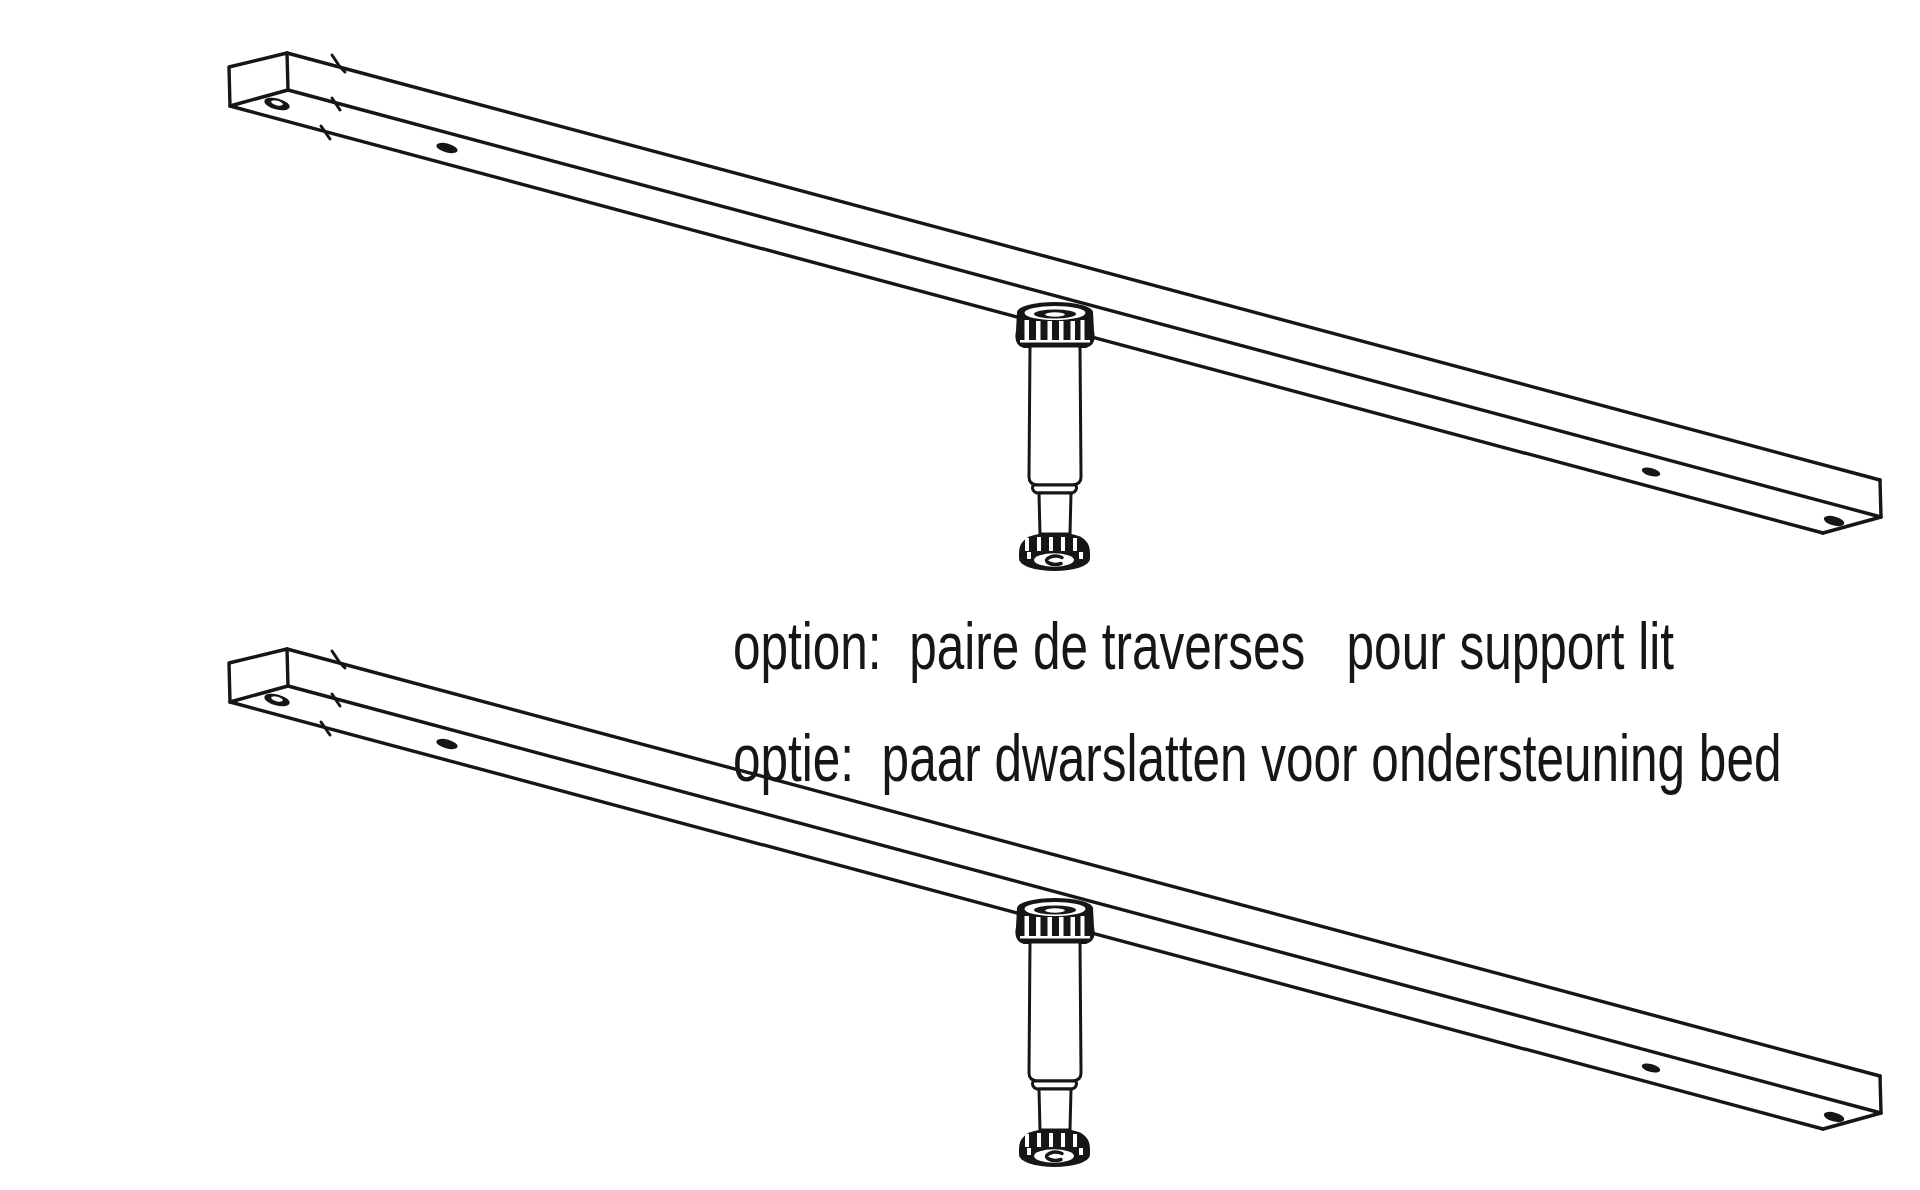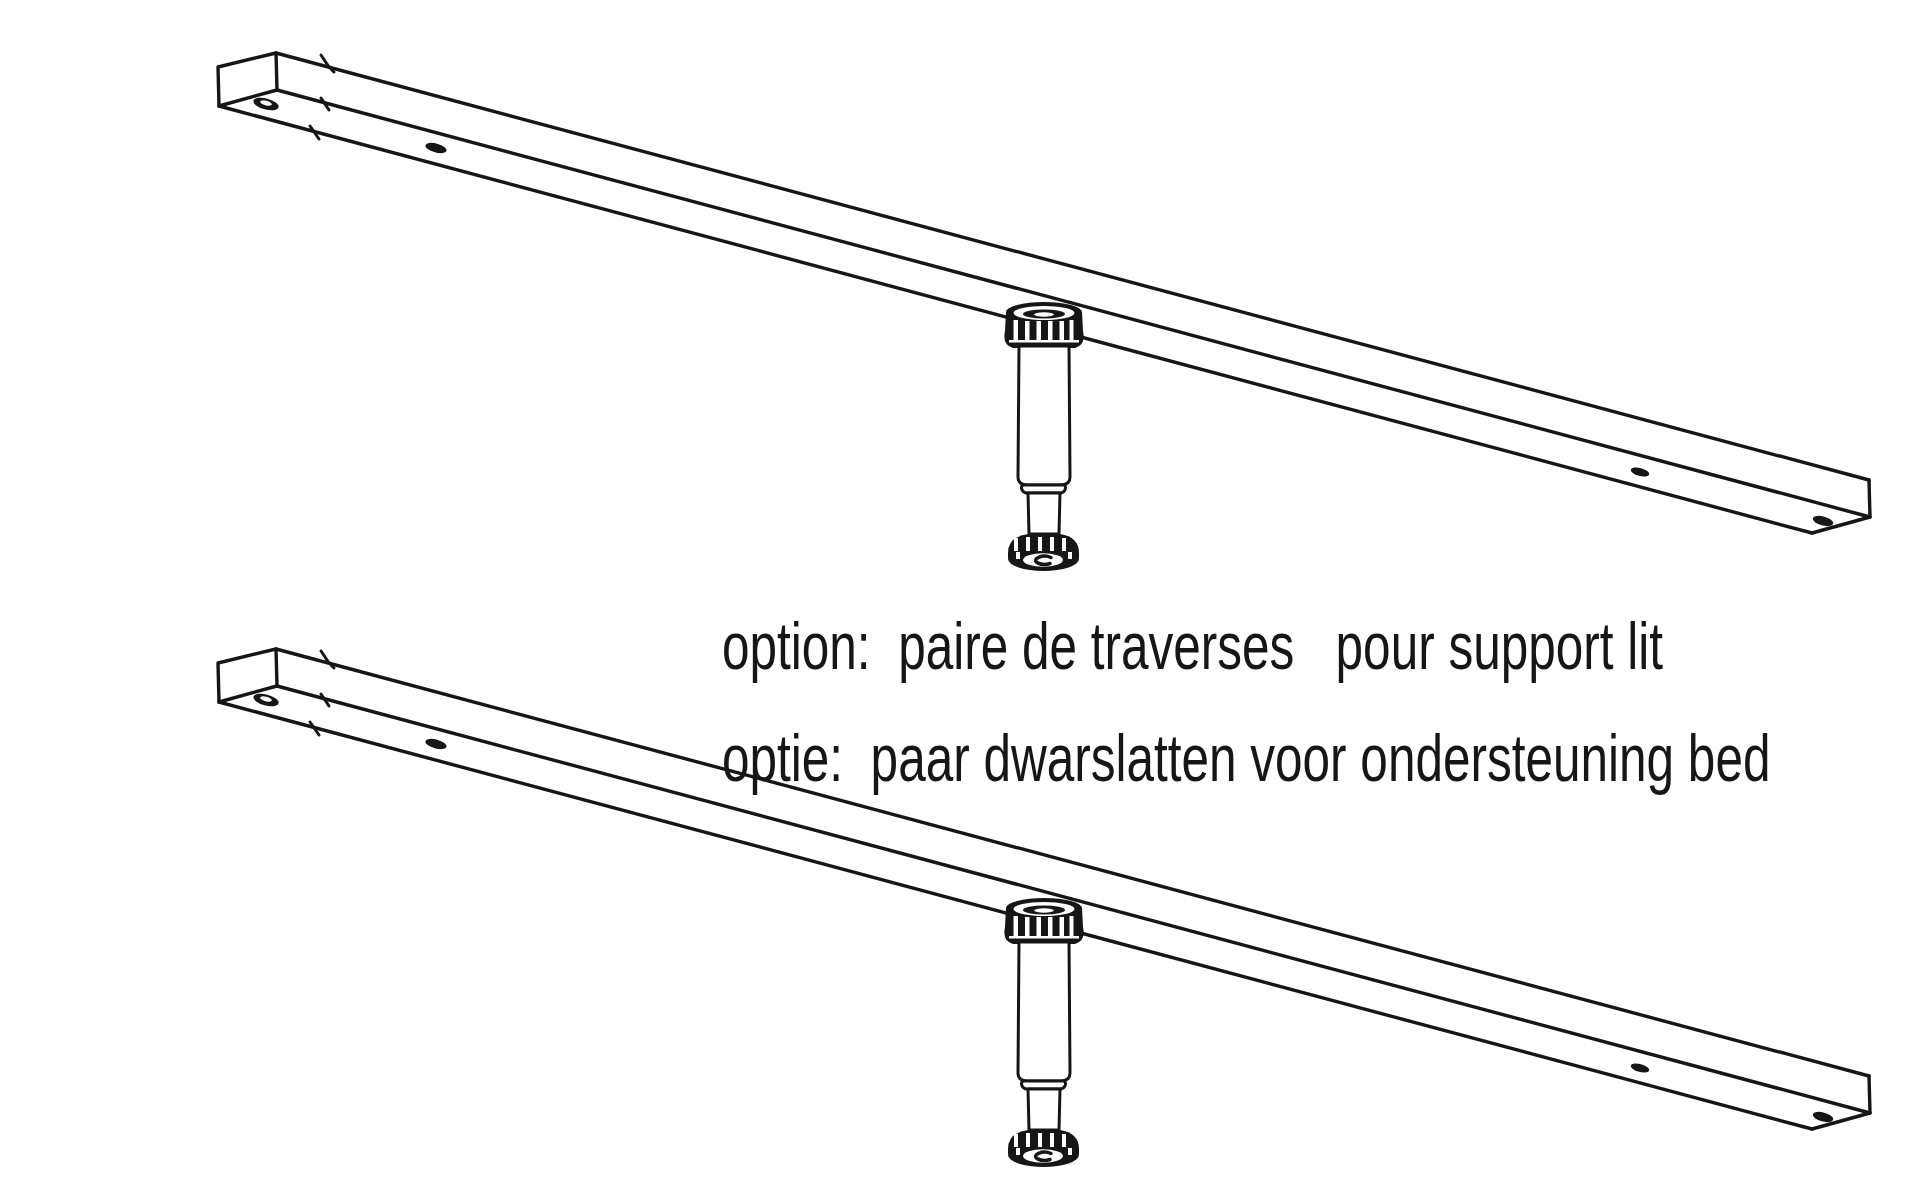--- a/index.html
+++ b/index.html
@@ -2,21 +2,21 @@
 <html style="--background: #ffffff; --ink: #161616;"><head>
 <meta charset="utf-8">
 <style>
   html,body{margin:0;padding:0;}
   body{
     width:1920px;height:1190px;
     background:var(--background,#ffffff);
     font-family:"Liberation Sans", sans-serif;
     overflow:hidden;position:relative;
   }
-  .stage{position:absolute;inset:0;}
+  .stage{position:absolute;inset:0;margin-left:11px;}
   svg{position:absolute;left:0;top:0;}
   
   .ln{stroke:var(--ink,#161616);stroke-width:3.4;fill:none;stroke-linecap:round;stroke-linejoin:round;}
   .cap{fill:#ffffff;stroke:var(--ink,#161616);stroke-width:3.4;stroke-linejoin:round;}
   .outl{fill:#ffffff;stroke:var(--ink,#161616);stroke-width:3;stroke-linejoin:round;}
   .solid{fill:var(--ink,#161616);stroke:none;}
   .white{fill:#ffffff;stroke:none;}
   .tick{stroke:var(--ink,#161616);stroke-width:3;fill:none;stroke-linecap:round;}
   .cmark{fill:none;stroke:var(--ink,#161616);stroke-width:3.5;stroke-linecap:round;}
 

